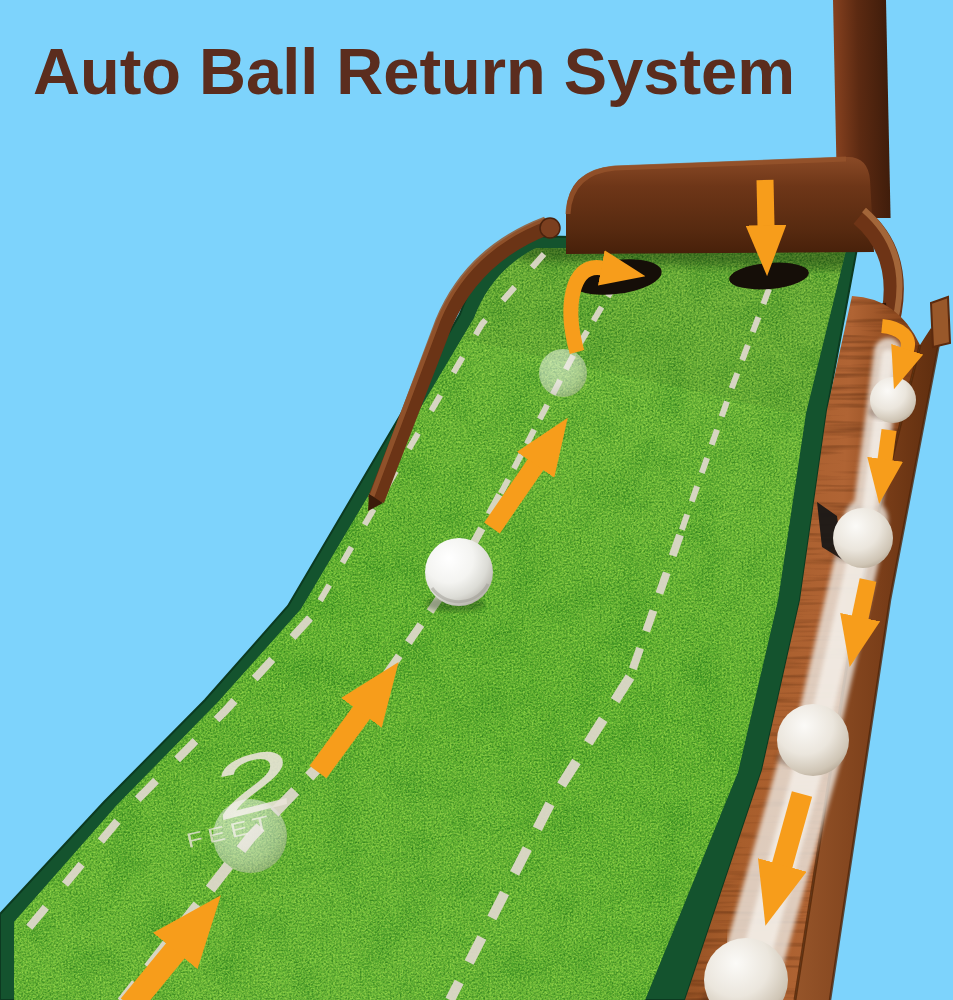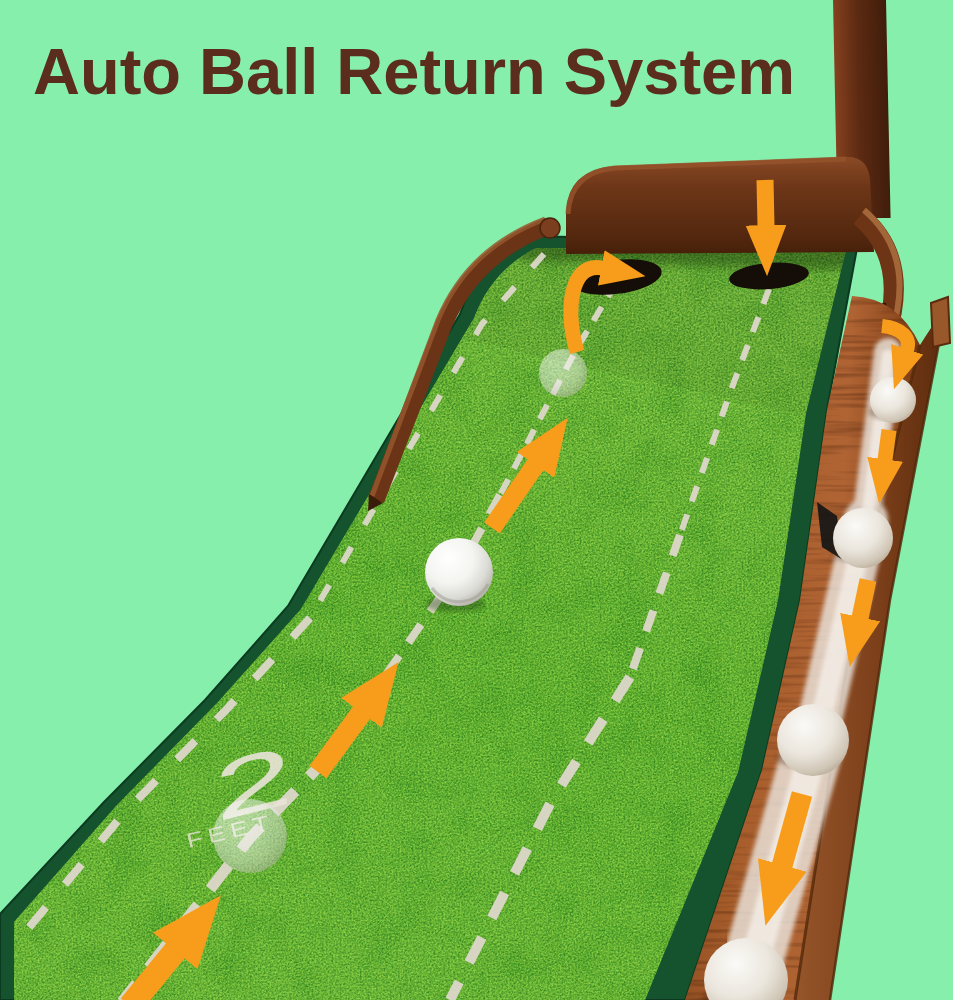--- a/index.html
+++ b/index.html
@@ -1,16 +1,16 @@
 <!DOCTYPE html>
 <html><head>
 <meta charset="utf-8">
 <style>
   html,body{margin:0;padding:0;background:#ffffff;}
-  .stage{position:relative;width:953px;height:1000px;background:#86efac;overflow:hidden;
+  .stage{position:relative;width:953px;height:1000px;background:#7dd3fc;overflow:hidden;
          font-family:"Liberation Sans",sans-serif;}
   .title{position:absolute;left:33px;top:34px;font-size:65px;font-weight:bold;
          color:#5b2d1e;white-space:nowrap;letter-spacing:0px;}
   svg{position:absolute;left:0;top:0;}
   text{font-family:"Liberation Sans",sans-serif;}
 </style>
 </head>
 <body>
 
 <div class="stage">

